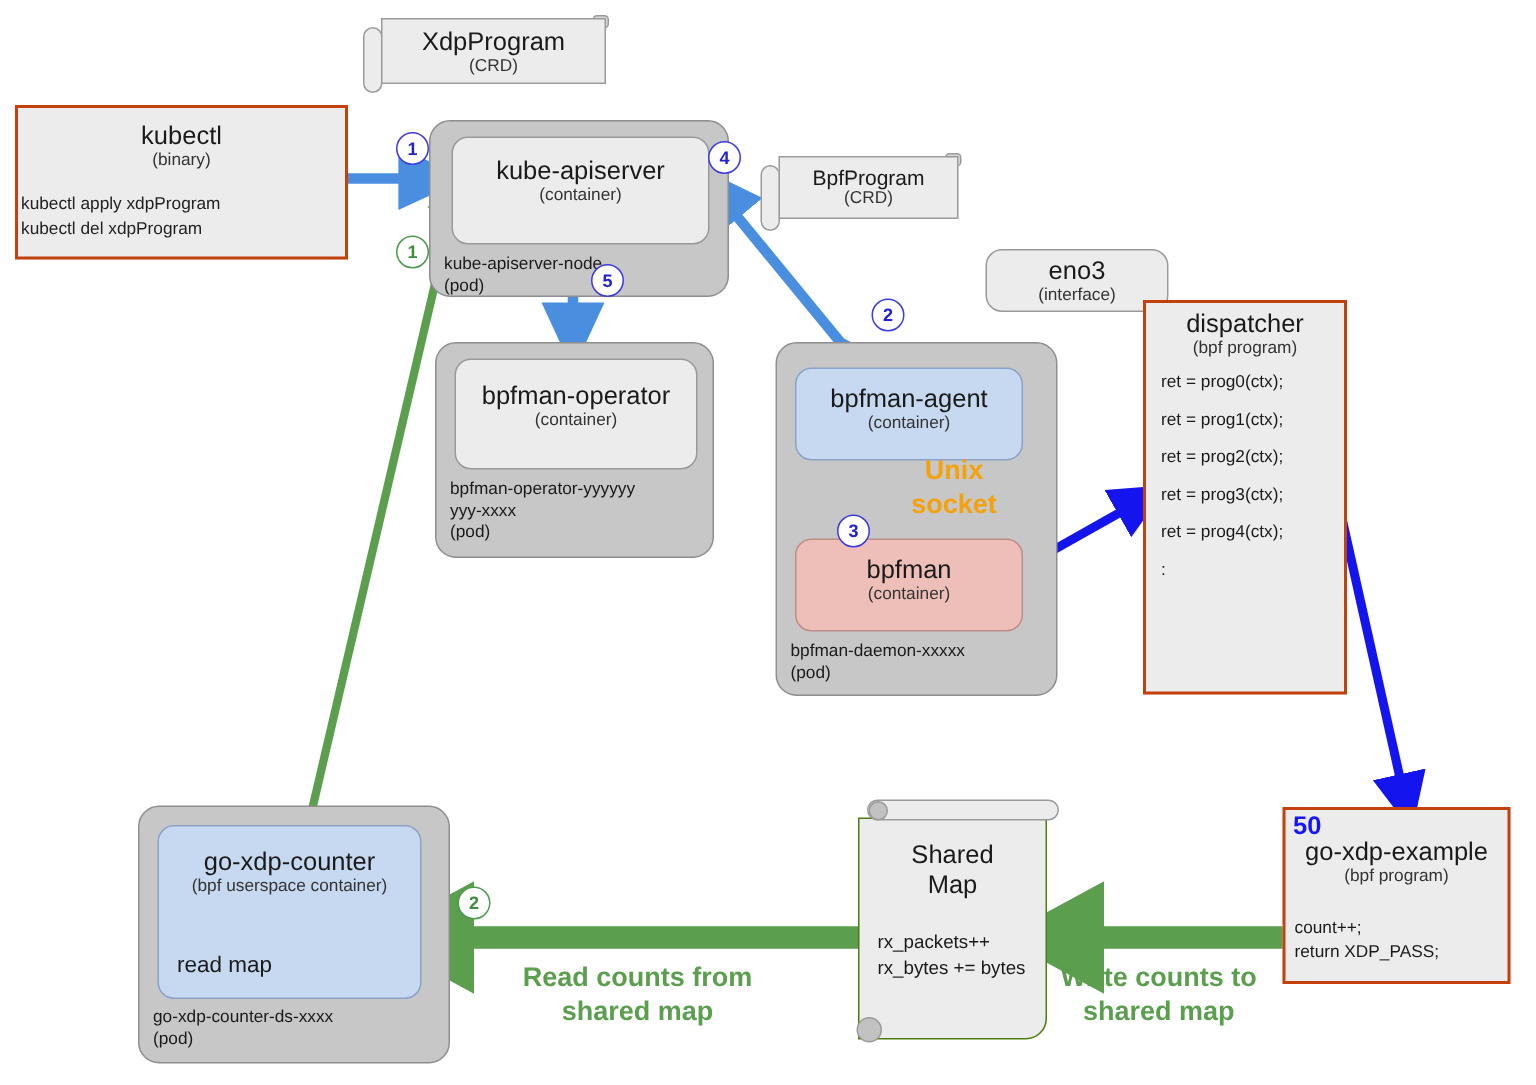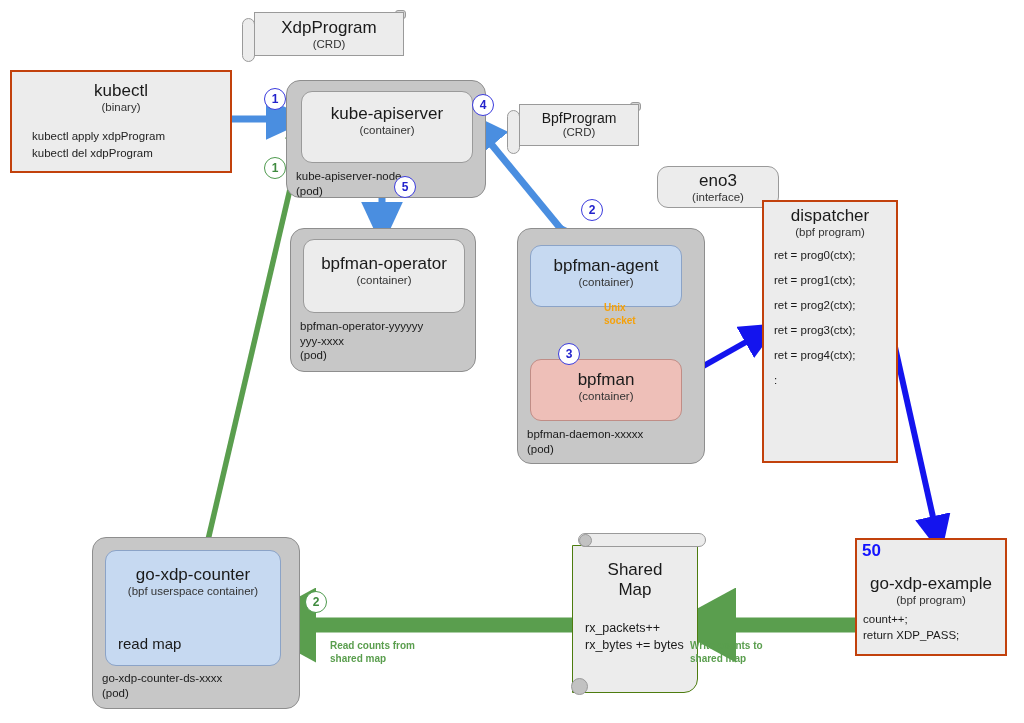--- a/index.html
+++ b/index.html
@@ -43,21 +43,21 @@
     color: #222222;
     text-align: left;
     line-height: 1.45;
   }
 
   
   #kubectl-box {
     left: 10px; top: 70px; width: 222px; height: 103px;
     padding-top: 9px;
   }
-  #kubectl-box .cmds { padding: 14px 0 0 20px; }
+  #kubectl-box .cmds { padding: 14px 0 0 2px; }
 
   
   .pod {
     position: absolute;
     background: #c7c7c7;
     border: 1px solid #8e8e8e;
     border-radius: 14px;
   }
   .pod-label {
     position: absolute;
@@ -119,21 +119,21 @@
   }
   #dispatcher-box .lines div { margin-bottom: 13px; font-size: 11.5px; color: #1a1a1a; }
 
   #example-box {
     left: 855px; top: 538px; width: 152px; height: 118px;
   }
   #example-box .badge50 {
     position: absolute; left: 5px; top: 1px;
     font-size: 17px; color: #1414ff; font-weight: bold;
   }
-  #example-box .hdr { padding-top: 34px; }
+  #example-box .hdr { padding-top: 18px; }
   #example-box .code {
     position: absolute; left: 6px; top: 72px;
     font-size: 11.5px; color: #1a1a1a; text-align: left; line-height: 1.35;
   }
 
   
   .scroll-h {
     position: absolute;
   }
   #xdp-scroll { left: 240px; top: 8px; width: 170px; height: 58px; }
@@ -186,23 +186,23 @@
     font-weight: bold;
     line-height: 20px;
     text-align: center;
   }
   .badge.blue { border: 1.6px solid #3b3bdd; color: #2222cc; }
   .badge.green { border: 1.6px solid #4e9a4e; color: #3f8b3f; }
 
   
   .flabel {
     position: absolute;
-    font-size: 10px;
+    font-size: 18px;
     font-weight: bold;
-    text-align: left;
+    text-align: center;
     line-height: 1.25;
   }
   .flabel.orange { color: #f5a10a; }
   .flabel.green  { color: #5a9e4e; }
 </style>
 </head>
 <body>
 
 <div id="canvas">
 

